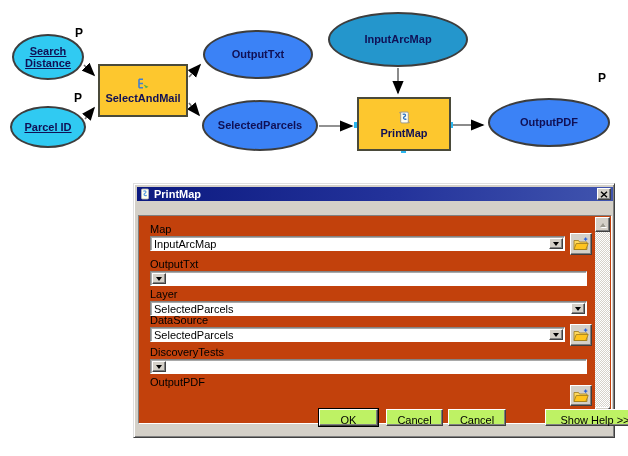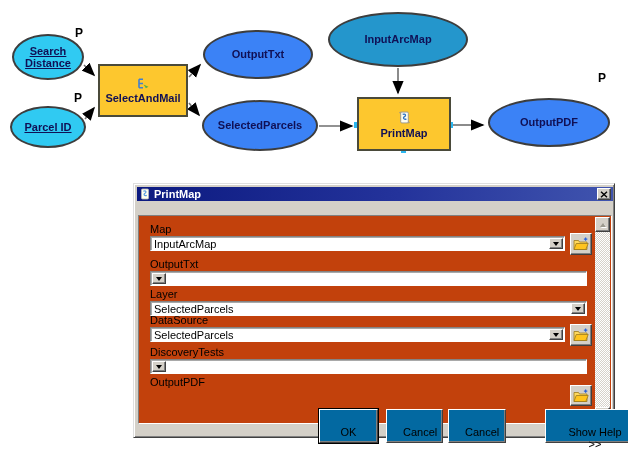--- a/index.html
+++ b/index.html
@@ -58,23 +58,23 @@
   .sb-btn{height:15px;background:#D4D0C8;border:1px solid;
           border-color:#fff #404040 #404040 #fff;box-shadow:inset -1px -1px 0 #808080;
           display:flex;align-items:center;justify-content:center;padding:0;}
   .sb-track{flex:1;}
   .tri-up-dis{width:0;height:0;border-left:3px solid transparent;
               border-right:3px solid transparent;border-bottom:4px solid #9c9a8f;
               filter:drop-shadow(1px 1px 0 #fff);}
   .tri-down-dis{width:0;height:0;border-left:3px solid transparent;
               border-right:3px solid transparent;border-top:4px solid #9c9a8f;
               filter:drop-shadow(1px 1px 0 #fff);}
-  .btn{position:absolute;top:225px;height:17px;background:#0369a1;border:1px solid;
+  .btn{position:absolute;top:225px;height:17px;background:#bef264;border:1px solid;
        border-color:#fff #404040 #404040 #fff;box-shadow:inset -1px -1px 0 #808080;
-       font-family:"Liberation Sans",sans-serif;font-size:11px;color:#000;padding:16px;}
+       font-family:"Liberation Sans",sans-serif;font-size:11px;color:#000;padding:4px;}
   .btn.default{box-shadow:0 0 0 1px #000, inset -1px -1px 0 #808080;}
 </style>
 </head>
 <body>
 
 <div class="stage">
 
   <svg class="arrows" width="628" height="175">
     <defs>
       <marker id="ah" markerWidth="9" markerHeight="8" refX="7.5" refY="3.5" orient="auto">

